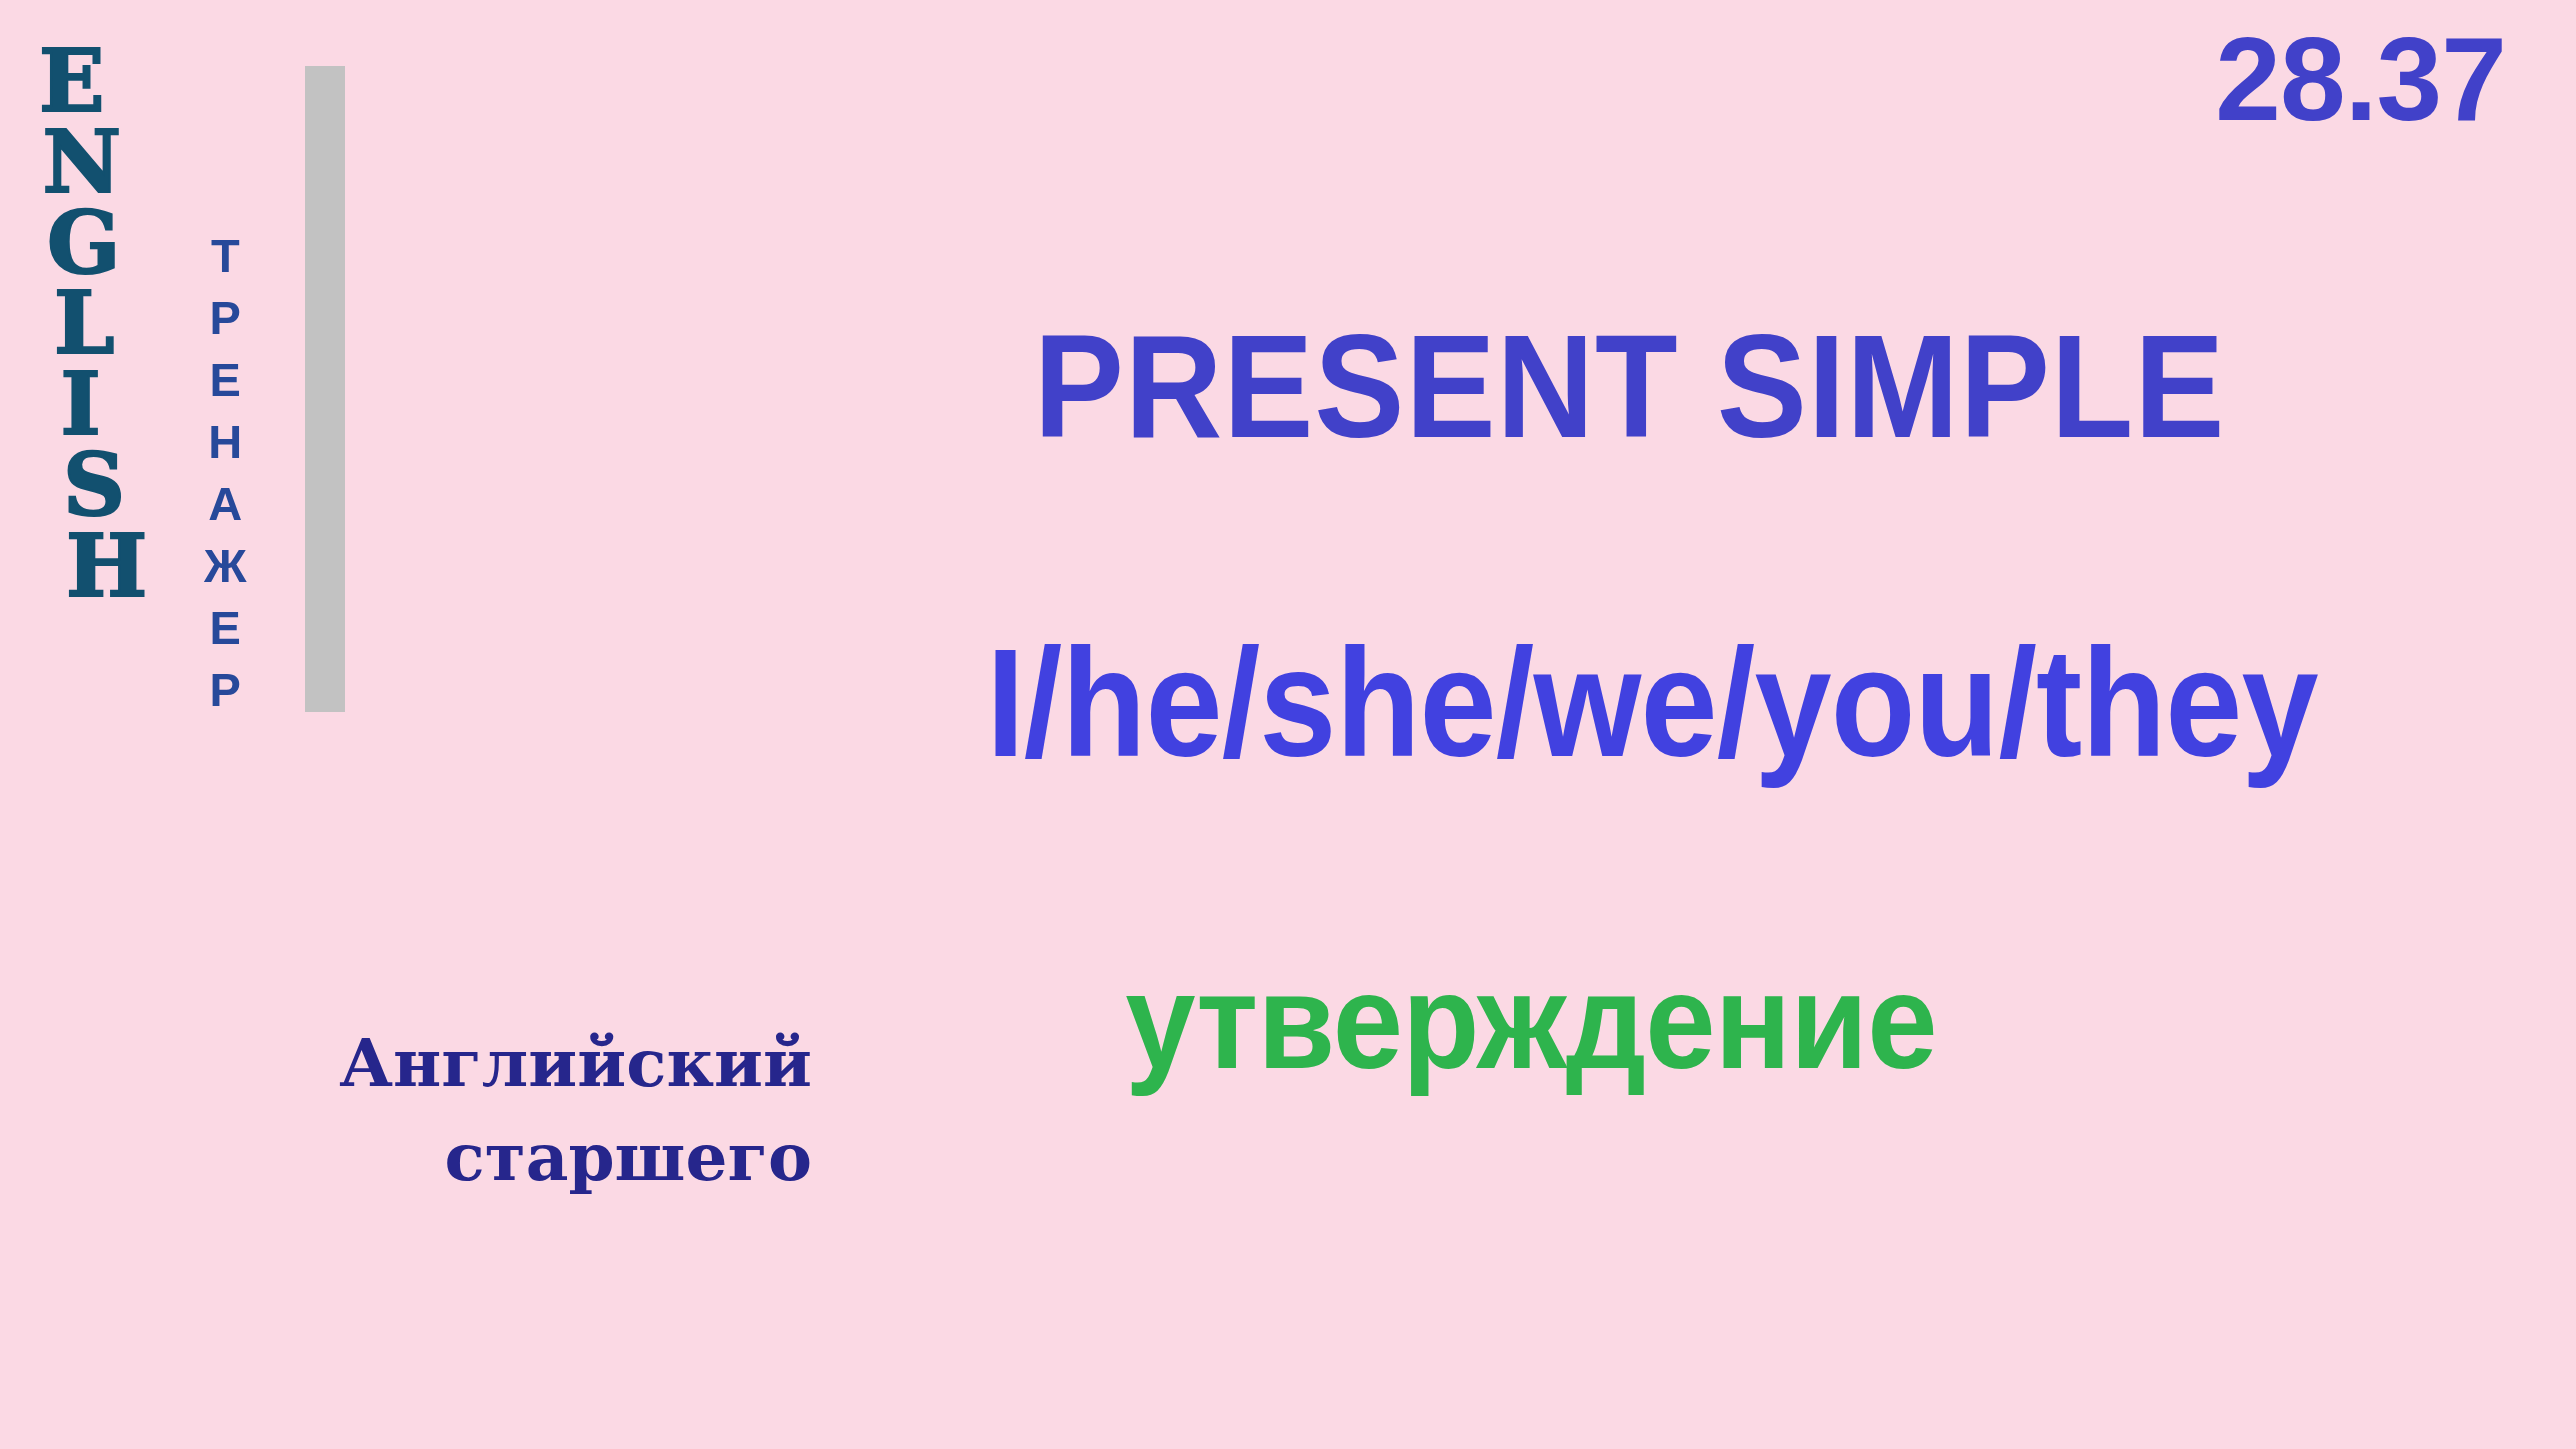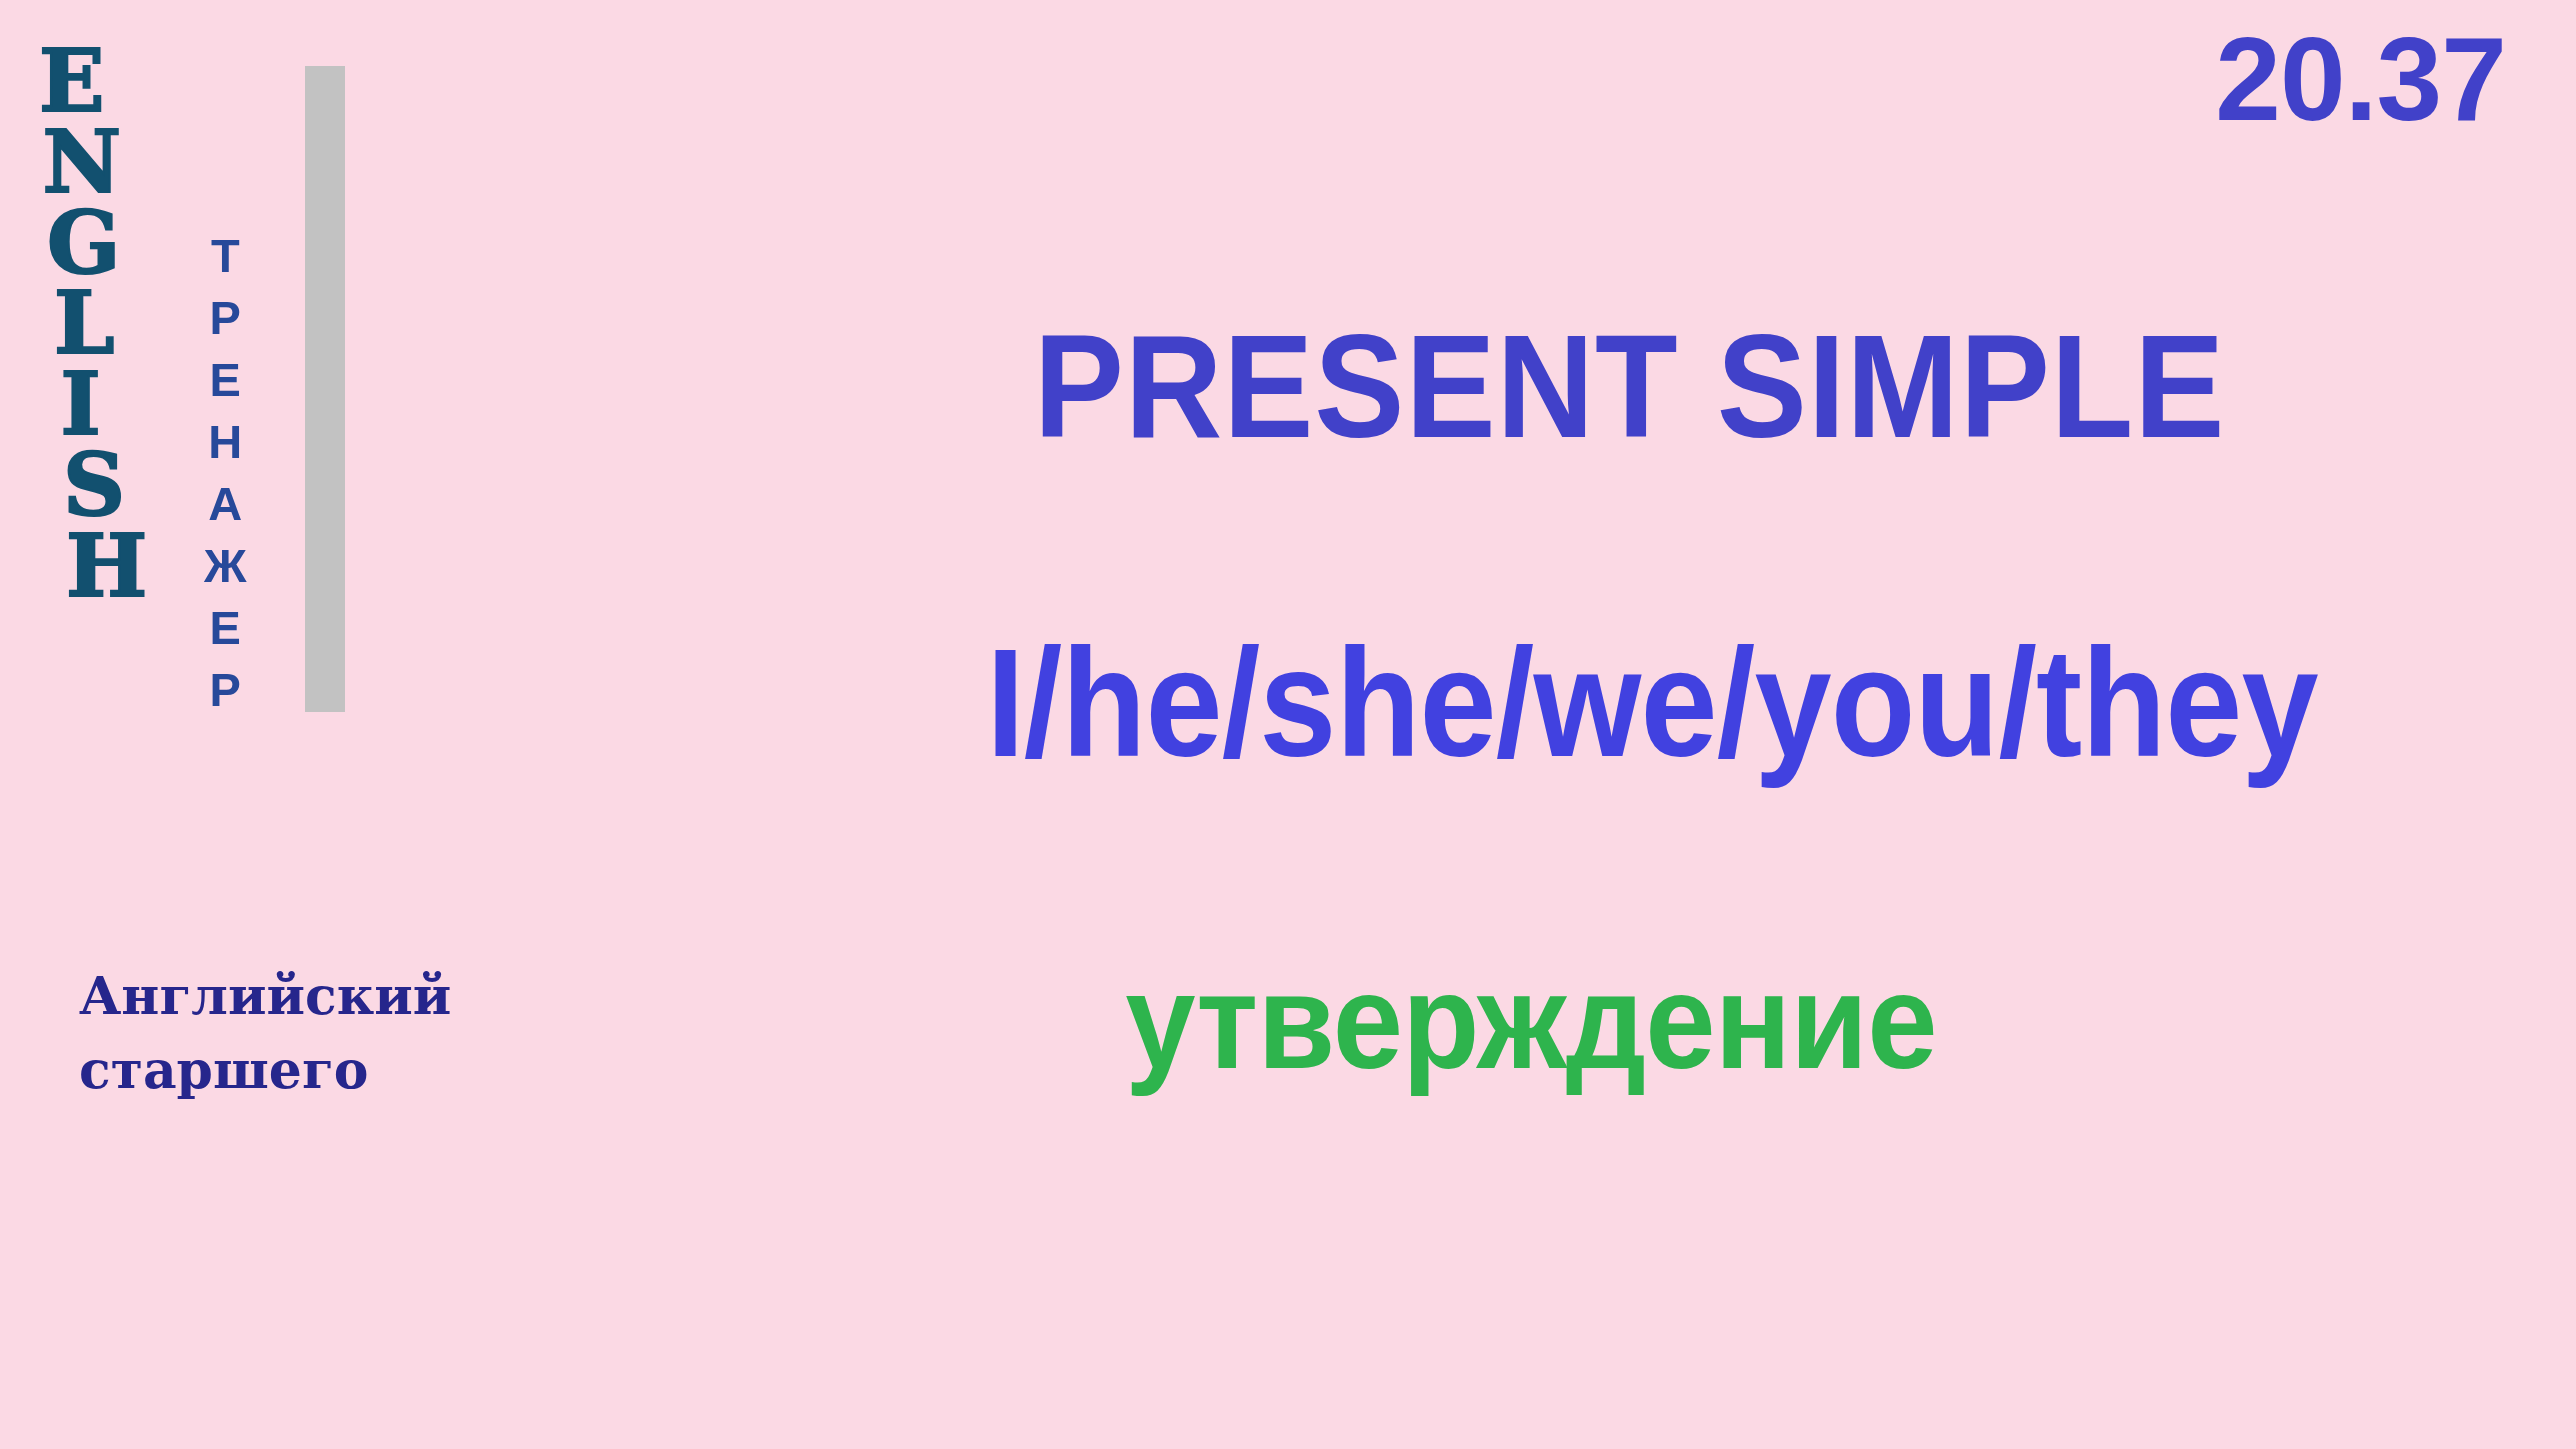--- a/index.html
+++ b/index.html
@@ -84,27 +84,28 @@
     top: 66px;
     width: 40px;
     height: 646px;
     background: #c2c2c2;
   }
 
   
   #tagline {
     position: absolute;
     left: 79px;
-    top: 959px;
+    top: 1017px;
     width: 733px;
     font-family: "DejaVu Serif", "Liberation Serif", serif;
     font-weight: bold;
-    font-size: 52px;
+    font-size: 66px;
     line-height: 1.42;
     color: #26268c;
+    text-align: right;
   }
   #tagline .tline { display: block; white-space: nowrap; }
 
   
   #lesson-number {
     position: absolute;
     right: 70px;
     top: 19.7px;
     font-family: "Liberation Sans", sans-serif;
     font-weight: bold;
@@ -200,21 +201,21 @@
     </div>
 
     <div id="gray-bar"></div>
   </div>
 
   <div id="tagline">
     <span class="tline">Английский</span>
     <span class="tline">старшего</span>
   </div>
 
-  <div id="lesson-number">20.37</div>
+  <div id="lesson-number">28.37</div>
 
   <div id="main-col">
     <div id="tense-title">PRESENT SIMPLE</div>
     <div id="pronoun-line">I/he/she/we/you/they</div>
     <div id="form-label">утверждение</div>
   </div>
 
 </div>
 
 

